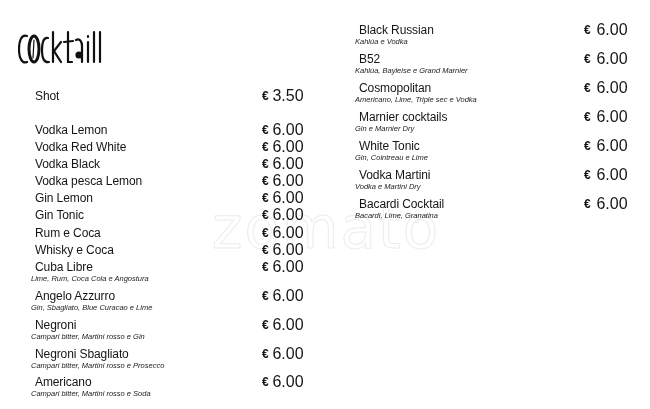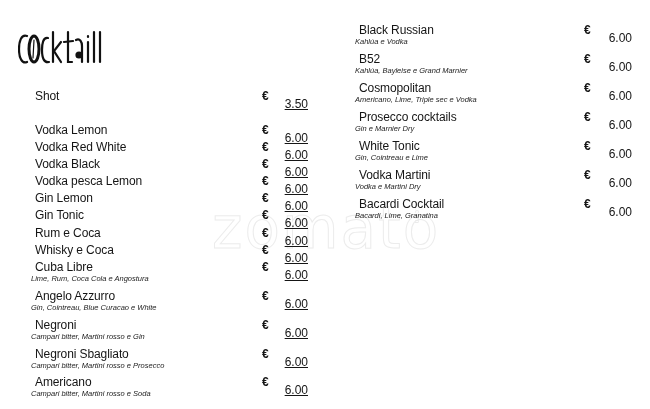--- a/index.html
+++ b/index.html
@@ -60,28 +60,28 @@
     }
     .item .euro {
       position: absolute;
       top: 0;
       font-size: 12px;
       line-height: 14px;
       font-weight: bold;
     }
     .item .price {
       position: absolute;
-      top: 8px;
-      font-size: 12px;
+      top: 0;
+      font-size: 16px;
       line-height: 14px;
-      text-align: right;
+      text-align: center;
       width: 40px;
     }
     .col-left .euro { left: 243px; }
-    .col-left .price { left: 249px; text-decoration: underline; }
+    .col-left .price { left: 249px; }
     .col-right .euro { left: 241px; }
     .col-right .price { left: 249px; }
 
     .watermark {
       position: absolute;
       left: 212px;
       top: 198px;
       font-family: "DejaVu Sans", sans-serif;
       font-size: 58px;
       line-height: 60px;
@@ -186,21 +186,21 @@
       <span class="price">6.00</span>
     </div>
     <div class="item" style="top:260px">
       <span class="name">Cuba Libre</span>
       <span class="desc">Lime, Rum, Coca Cola e Angostura</span>
       <span class="euro">€</span>
       <span class="price">6.00</span>
     </div>
     <div class="item" style="top:289px">
       <span class="name">Angelo Azzurro</span>
-      <span class="desc">Gin, Cointreau, Blue Curacao e White</span>
+      <span class="desc">Gin, Sbagliato, Blue Curacao e Lime</span>
       <span class="euro">€</span>
       <span class="price">6.00</span>
     </div>
     <div class="item" style="top:318px">
       <span class="name">Negroni</span>
       <span class="desc">Campari bitter, Martini rosso e Gin</span>
       <span class="euro">€</span>
       <span class="price">6.00</span>
     </div>
     <div class="item" style="top:347px">
@@ -230,21 +230,21 @@
       <span class="euro">€</span>
       <span class="price">6.00</span>
     </div>
     <div class="item" style="top:81px">
       <span class="name">Cosmopolitan</span>
       <span class="desc">Americano, Lime, Triple sec e Vodka</span>
       <span class="euro">€</span>
       <span class="price">6.00</span>
     </div>
     <div class="item" style="top:110px">
-      <span class="name">Prosecco cocktails</span>
+      <span class="name">Marnier cocktails</span>
       <span class="desc">Gin e Marnier Dry</span>
       <span class="euro">€</span>
       <span class="price">6.00</span>
     </div>
     <div class="item" style="top:139px">
       <span class="name">White Tonic</span>
       <span class="desc">Gin, Cointreau e Lime</span>
       <span class="euro">€</span>
       <span class="price">6.00</span>
     </div>

